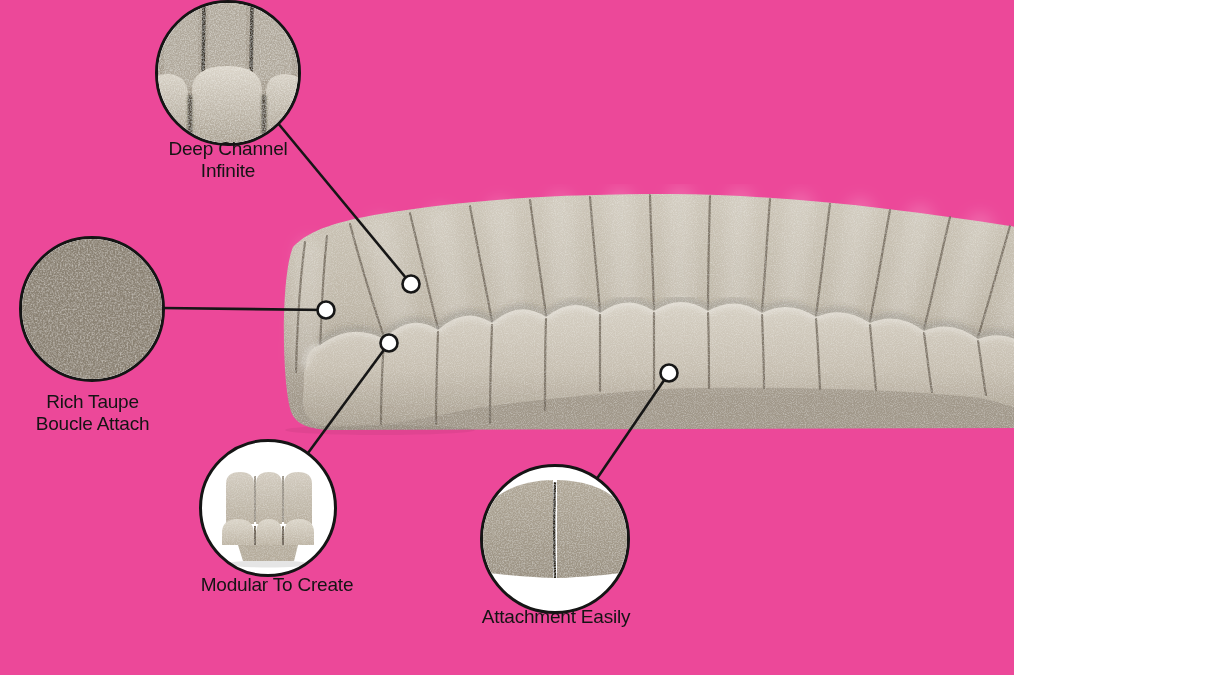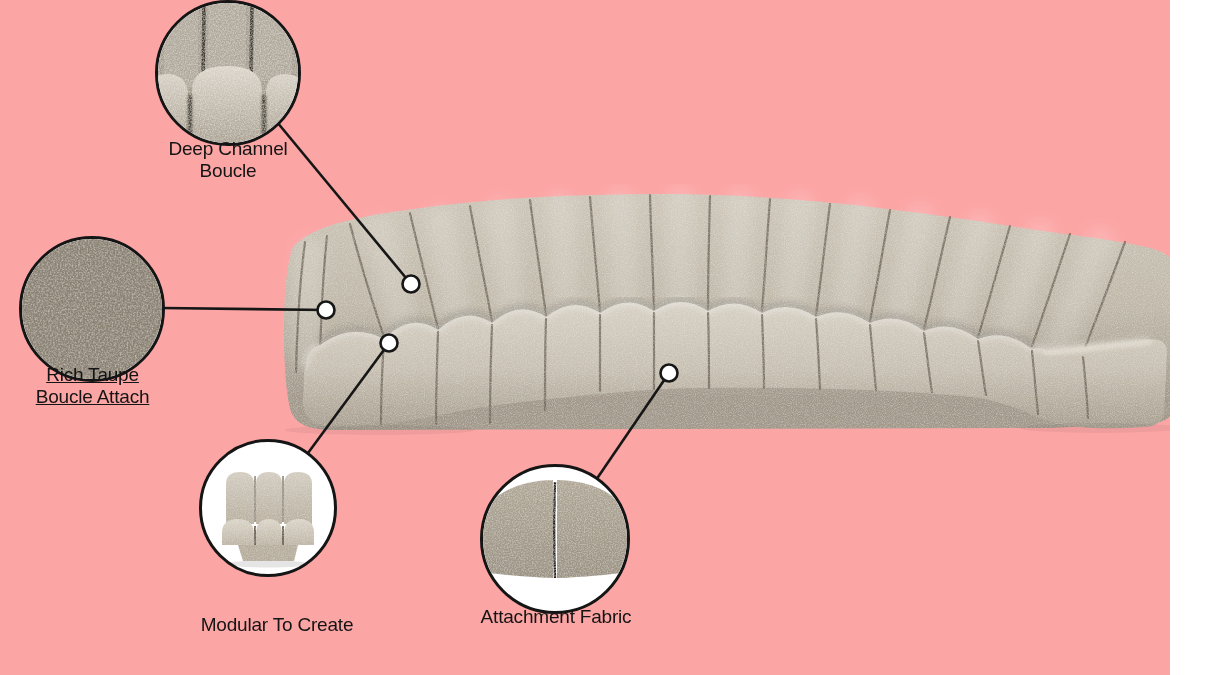--- a/index.html
+++ b/index.html
@@ -1,16 +1,16 @@
 <!DOCTYPE html>
 <html><head>
 <meta charset="utf-8">
 <style>
   html,body{margin:0;padding:0;background:#fff;}
-  .stage{position:relative;width:1170px;height:675px;background:#fca5a5;overflow:hidden;
+  .stage{position:relative;width:1014px;height:675px;background:#ec4899;overflow:hidden;
          font-family:"Liberation Sans", sans-serif;}
   .scene{position:absolute;left:0;top:0;}
   .inset{position:absolute;border:3px solid #151515;border-radius:50%;overflow:hidden;
          background:#ffffff;box-sizing:border-box;}
   .inset svg{display:block;}
   .label{position:absolute;text-align:center;color:#141414;font-size:19px;line-height:21.5px;
          letter-spacing:-0.2px;}
 </style>
 </head>
 <body>
@@ -220,29 +220,29 @@
       <g filter="url(#grainA)">
         <path d="M-8 104 L-8 70 C-4 35 24 14 70 13 L70 111 C40 110 10 107 -8 104 Z" fill="url(#attachG)"></path>
         <path d="M74 13 C120 14 148 35 152 70 L152 104 C134 107 104 110 74 111 Z" fill="url(#attachG)"></path>
         <path d="M72 15 C71 45 71 80 72 111" stroke="#292319" stroke-width="2.4" fill="none"></path>
       </g>
     </svg>
   </div>
 
   <div class="label" style="left:128px;top:138px;width:200px;">
     <div>Deep Channel</div>
-    <div>Boucle</div>
-  </div>
-
-  <div class="label" style="left:0px;top:364px;width:185px;text-decoration:underline;">
+    <div>Infinite</div>
+  </div>
+
+  <div class="label" style="left:0px;top:391px;width:185px;">
     <div>Rich Taupe</div>
     <div>Boucle Attach</div>
   </div>
 
-  <div class="label" style="left:152px;top:574px;width:250px;margin-top:40px;">
+  <div class="label" style="left:152px;top:574px;width:250px;">
     <div>Modular To Create</div>
   </div>
 
   <div class="label" style="left:446px;top:606px;width:220px;">
-    <div>Attachment Fabric</div>
+    <div>Attachment Easily</div>
   </div>
 
 </div>
 
 </body></html>

